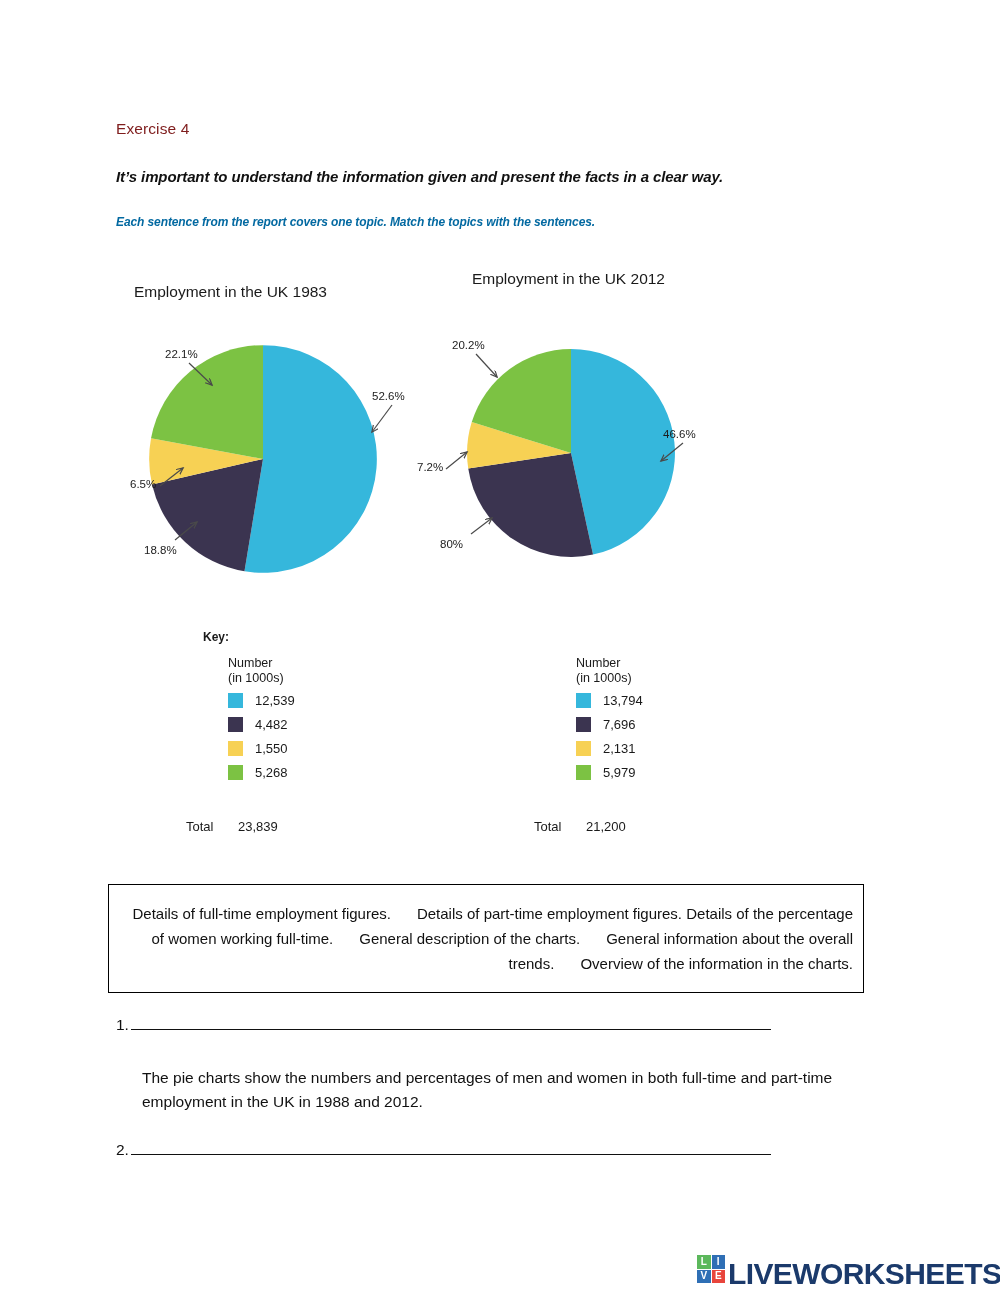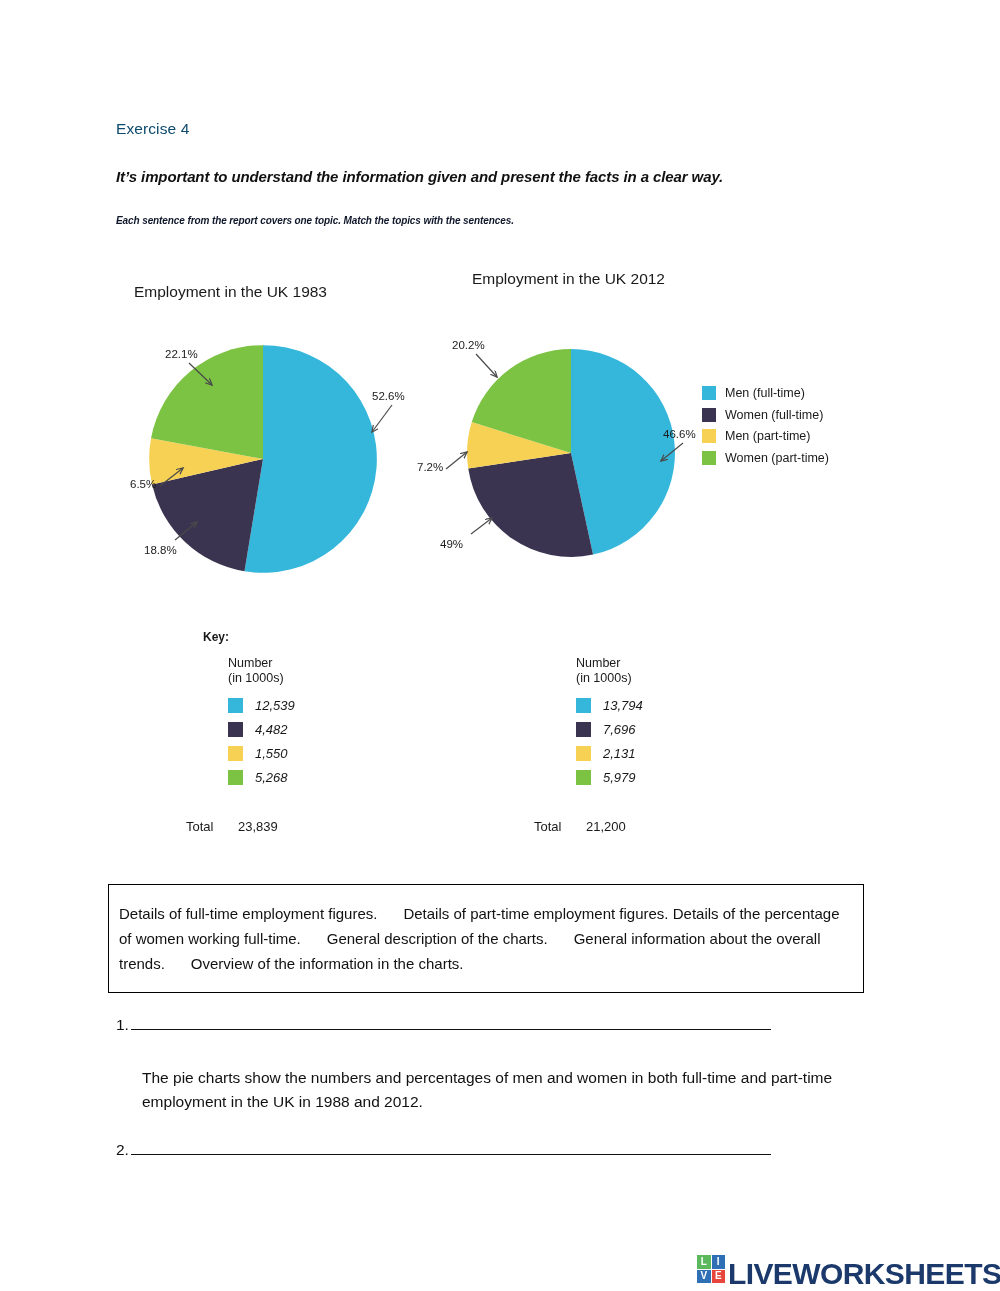--- a/index.html
+++ b/index.html
@@ -9,31 +9,31 @@
     background: #ffffff;
     font-family: "Liberation Sans", sans-serif;
     color: #1a1a1a;
     overflow: hidden;
   }
   .page { position: relative; width: 1000px; height: 1291px; background:#fff; }
 
   
   .exercise-title {
     position: absolute; left: 116px; top: 120px;
-    font-size: 15.5px; letter-spacing: .1px; color: #0c4a6e;
+    font-size: 15.5px; letter-spacing: .1px; color: #7f1d1d;
   }
   .intro-line-1 {
     position: absolute; left: 116px; top: 168px;
     font-size: 15px; font-style: italic; font-weight: 600;
     color: #111; letter-spacing: -.1px;
   }
   .intro-line-2 {
     position: absolute; left: 116px; top: 215px;
-    font-size: 10px; font-style: italic; font-weight: 600;
-    color: #0f172a; letter-spacing: -.1px;
+    font-size: 12px; font-style: italic; font-weight: 600;
+    color: #0369a1; letter-spacing: -.1px;
   }
 
   .chart-title {
     position: absolute; font-size: 15.5px; color: #1a1a1a; white-space: nowrap;
   }
   .chart-title.t1988 { left: 134px; top: 283px; }
   .chart-title.t2012 { left: 472px; top: 270px; }
 
   .pie-wrap { position: absolute; }
   .pie-wrap.p1988 { left: 148px; top: 344px; width: 230px; height: 230px; }
@@ -64,38 +64,38 @@
 
   
   .key-label {
     position: absolute; left: 203px; top: 630px;
     font-size: 12px; font-weight: 700; color: #1a1a1a;
   }
   .key-col { position: absolute; }
   .key-col.c1988 { left: 228px; top: 656px; }
   .key-col.c2012 { left: 576px; top: 656px; }
   .key-head { font-size: 12.5px; line-height: 15px; color:#1a1a1a; margin-bottom: 7px; }
-  .key-row { display: flex; align-items: center; height: 24px; font-style: italic; }
+  .key-row { display: flex; align-items: flex-start; height: 24px; }
   .key-swatch { width: 15px; height: 15px; margin-right: 12px; flex:0 0 auto; }
   .key-val { font-size: 13px; color:#1a1a1a; }
 
   .total-row { position: absolute; font-size: 13px; color:#1a1a1a; }
   .total-row .tw { display:inline-block; width: 52px; }
   .total-row.t1988 { left: 186px; top: 819px; }
   .total-row.t2012 { left: 534px; top: 819px; }
 
   
   .topics-box {
     position: absolute; left: 108px; top: 884px; width: 756px; height: 109px;
     border: 1px solid #000; background: #fff;
     display: flex; align-items: center; justify-content: center;
     padding: 4px 10px;
   }
   .topics-text {
-    text-align: left; font-size: 15px; line-height: 25px; color: #111;
+    text-align: right; font-size: 15px; line-height: 25px; color: #111;
   }
   .gap { display: inline-block; width: 26px; }
 
   
   .ans-row { position: absolute; font-size: 15.5px; color: #111; }
   .ans-num { margin-right: 2px; }
   .ans-line {
     display: inline-block; border-bottom: 1.6px solid #111;
     width: 640px; height: 13px; vertical-align: baseline;
   }
@@ -161,21 +161,21 @@
   </div>
 
   <div class="pct-label l1988-a">22.1%</div>
   <div class="pct-label l1988-b">52.6%</div>
   <div class="pct-label l1988-c">6.5%</div>
   <div class="pct-label l1988-d">18.8%</div>
 
   <div class="pct-label l2012-a">20.2%</div>
   <div class="pct-label l2012-b">46.6%</div>
   <div class="pct-label l2012-c">7.2%</div>
-  <div class="pct-label l2012-d">49%</div>
+  <div class="pct-label l2012-d">80%</div>
 
   <svg class="arrow-svg">
     <defs>
       <marker id="ah" markerWidth="7" markerHeight="7" refX="5.4" refY="2.6" orient="auto">
         <path d="M0,0 L5.6,2.6 L0,5.2" fill="none" stroke="#4a4a4a" stroke-width="1"></path>
       </marker>
     </defs>
     <g stroke="#4a4a4a" stroke-width="1.2" fill="none" marker-end="url(#ah)">
 
       <path d="M189,363 L212,385"></path>
@@ -183,38 +183,20 @@
       <path d="M160,486 L183,468"></path>
       <path d="M175,540 L197,522"></path>
 
       <path d="M476,354 L497,377"></path>
       <path d="M683,443 L661,461"></path>
       <path d="M446,469 L467,452"></path>
       <path d="M471,534 L492,518"></path>
     </g>
   </svg>
 
-  <div class="legend">
-    <div class="legend-row">
-      <span class="legend-swatch" style="background:#35b7dc"></span>
-      <span class="legend-text">Men (full-time)</span>
-    </div>
-    <div class="legend-row">
-      <span class="legend-swatch" style="background:#3b3450"></span>
-      <span class="legend-text">Women (full-time)</span>
-    </div>
-    <div class="legend-row">
-      <span class="legend-swatch" style="background:#f7d154"></span>
-      <span class="legend-text">Men (part-time)</span>
-    </div>
-    <div class="legend-row">
-      <span class="legend-swatch" style="background:#7cc243"></span>
-      <span class="legend-text">Women (part-time)</span>
-    </div>
-  </div>
 
   <div class="key-label">Key:</div>
 
   <div class="key-col c1988">
     <div class="key-head">
       <div>Number</div>
       <div>(in 1000s)</div>
     </div>
     <div class="key-row">
       <span class="key-swatch" style="background:#35b7dc"></span>

